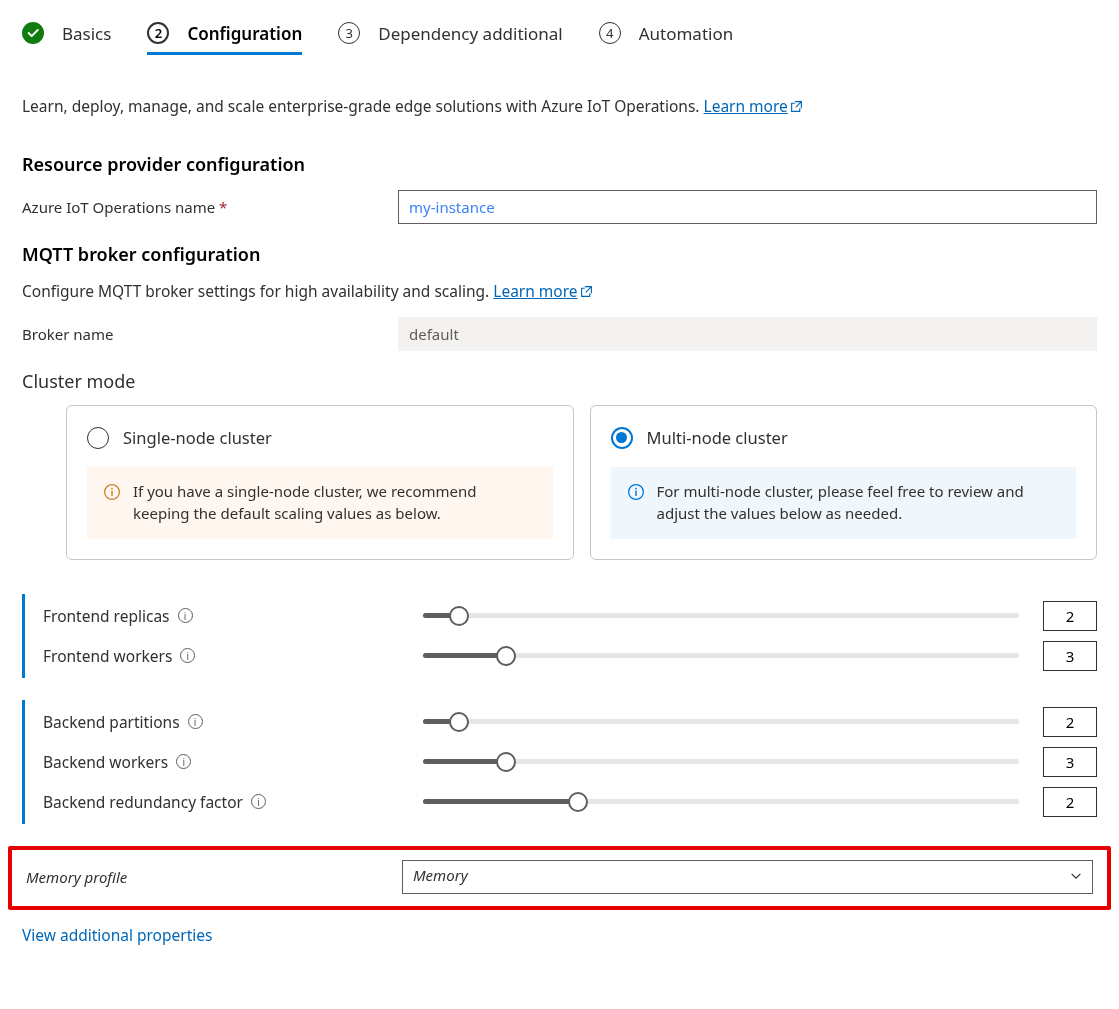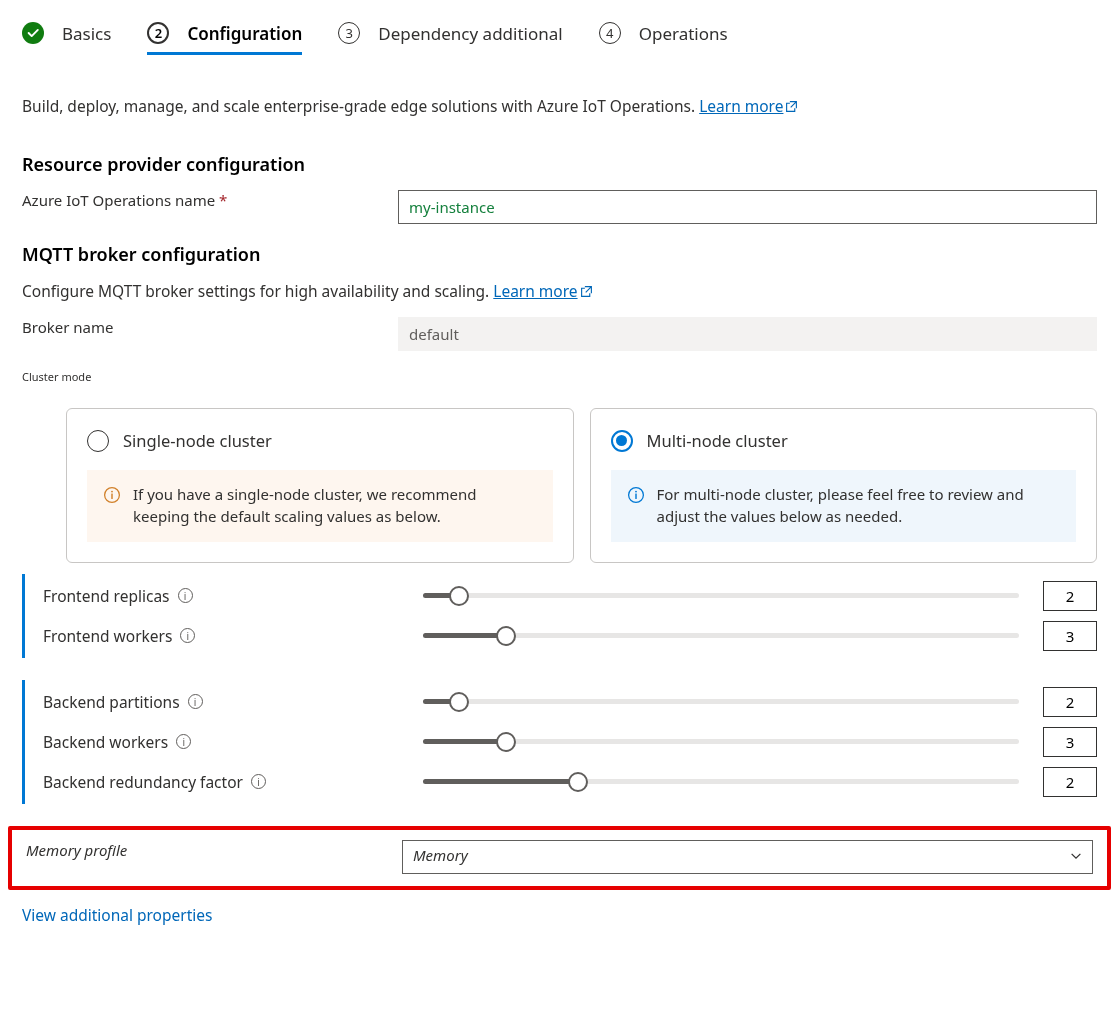--- a/index.html
+++ b/index.html
@@ -38,33 +38,33 @@
   .tab-check { width:22px; height:22px; border-radius:50%; background:#107c10; display:inline-flex; align-items:center; justify-content:center; }
   .tab-check svg { width:14px; height:14px; }
 
   .intro { font-size:15.5px; margin-bottom:34px; }
   a.lnk { color: var(--link); text-decoration: underline; }
   .ext-icon { display:inline-block; vertical-align:-1px; margin-left:2px; }
 
   h3.sec { font-size:18px; font-weight:600; margin: 0 0 14px 0; color:#000; }
   .subtext { font-size:15.5px; margin-bottom:14px; }
 
-  .field-row { display:flex; align-items:flex-start; margin-bottom:18px; }
+  .field-row { display:flex; align-items:center; margin-bottom:18px; }
   .field-label { width: 376px; flex: 0 0 376px; font-size:15px; }
   .req { color:#a4262c; }
   .text-input {
     flex: 1; height: 34px; padding: 4px 10px; font-size:15px;
-    border: 1px solid var(--input-border); border-radius:0; outline:none; font-family:inherit; color:#15803d;
+    border: 1px solid var(--input-border); border-radius:0; outline:none; font-family:inherit; color:#3b82f6;
   }
   .text-input[readonly] { background: var(--disabled-bg); color:#605e5c; border-color:transparent; }
 
-  .simple-label { font-size:11px; margin: 14px 0 24px; }
-
-  
-  .cards { display:flex; gap:16px; margin-bottom:11px;padding-left:44px; }
+  .simple-label { font-size:18px; margin: 14px 0 12px; }
+
+  
+  .cards { display:flex; gap:16px; margin-bottom:34px;padding-left:44px; }
   .card { flex:1; border:1px solid var(--border-light); border-radius:6px; padding:20px 20px 20px; }
   .card-header { display:flex; align-items:center; gap:14px; font-size:16.5px; margin-bottom:18px; }
   .radio { width:22px; height:22px; border-radius:50%; border:1.5px solid #323130; display:inline-flex; align-items:center; justify-content:center; flex:0 0 22px; }
   .radio[data-checked="true"] { border-color:#0078d4; border-width:2px; }
   .radio-dot { width:11px; height:11px; border-radius:50%; background:#0078d4; display:none; }
   .radio[data-checked="true"] .radio-dot { display:block; }
   .infobox { display:flex; gap:12px; padding:14px 16px; border-radius:0; font-size:15px; line-height:1.45; }
   .infobox.warn { background: var(--bg-warn); }
   .infobox.info { background: var(--bg-info); }
   .infobox .ic { flex:0 0 18px; margin-top:2px; }
@@ -103,26 +103,26 @@
   <div class="tab" data-active="true">
     <span class="tab-num">2</span>
     <span>Configuration</span>
   </div>
   <div class="tab">
     <span class="tab-num">3</span>
     <span>Dependency additional</span>
   </div>
   <div class="tab">
     <span class="tab-num">4</span>
-    <span>Operations</span>
+    <span>Automation</span>
   </div>
 </div>
 
 <div class="intro">
-  <span>Build, deploy, manage, and scale enterprise-grade edge solutions with Azure IoT Operations. </span>
+  <span>Learn, deploy, manage, and scale enterprise-grade edge solutions with Azure IoT Operations. </span>
   <a class="lnk" href="#">
     <span>Learn more</span><span class="ext-icon"><svg width="13" height="13" viewBox="0 0 16 16">
           <path d="M6 2h8v8M14 2 7 9M12 10v4H2V4h4" stroke="#0067b8" stroke-width="1.4" fill="none"></path>
         </svg></span>
   </a>
 </div>
 
 <h3 class="sec">Resource provider configuration</h3>
 <div class="field-row">
   <div class="field-label">

